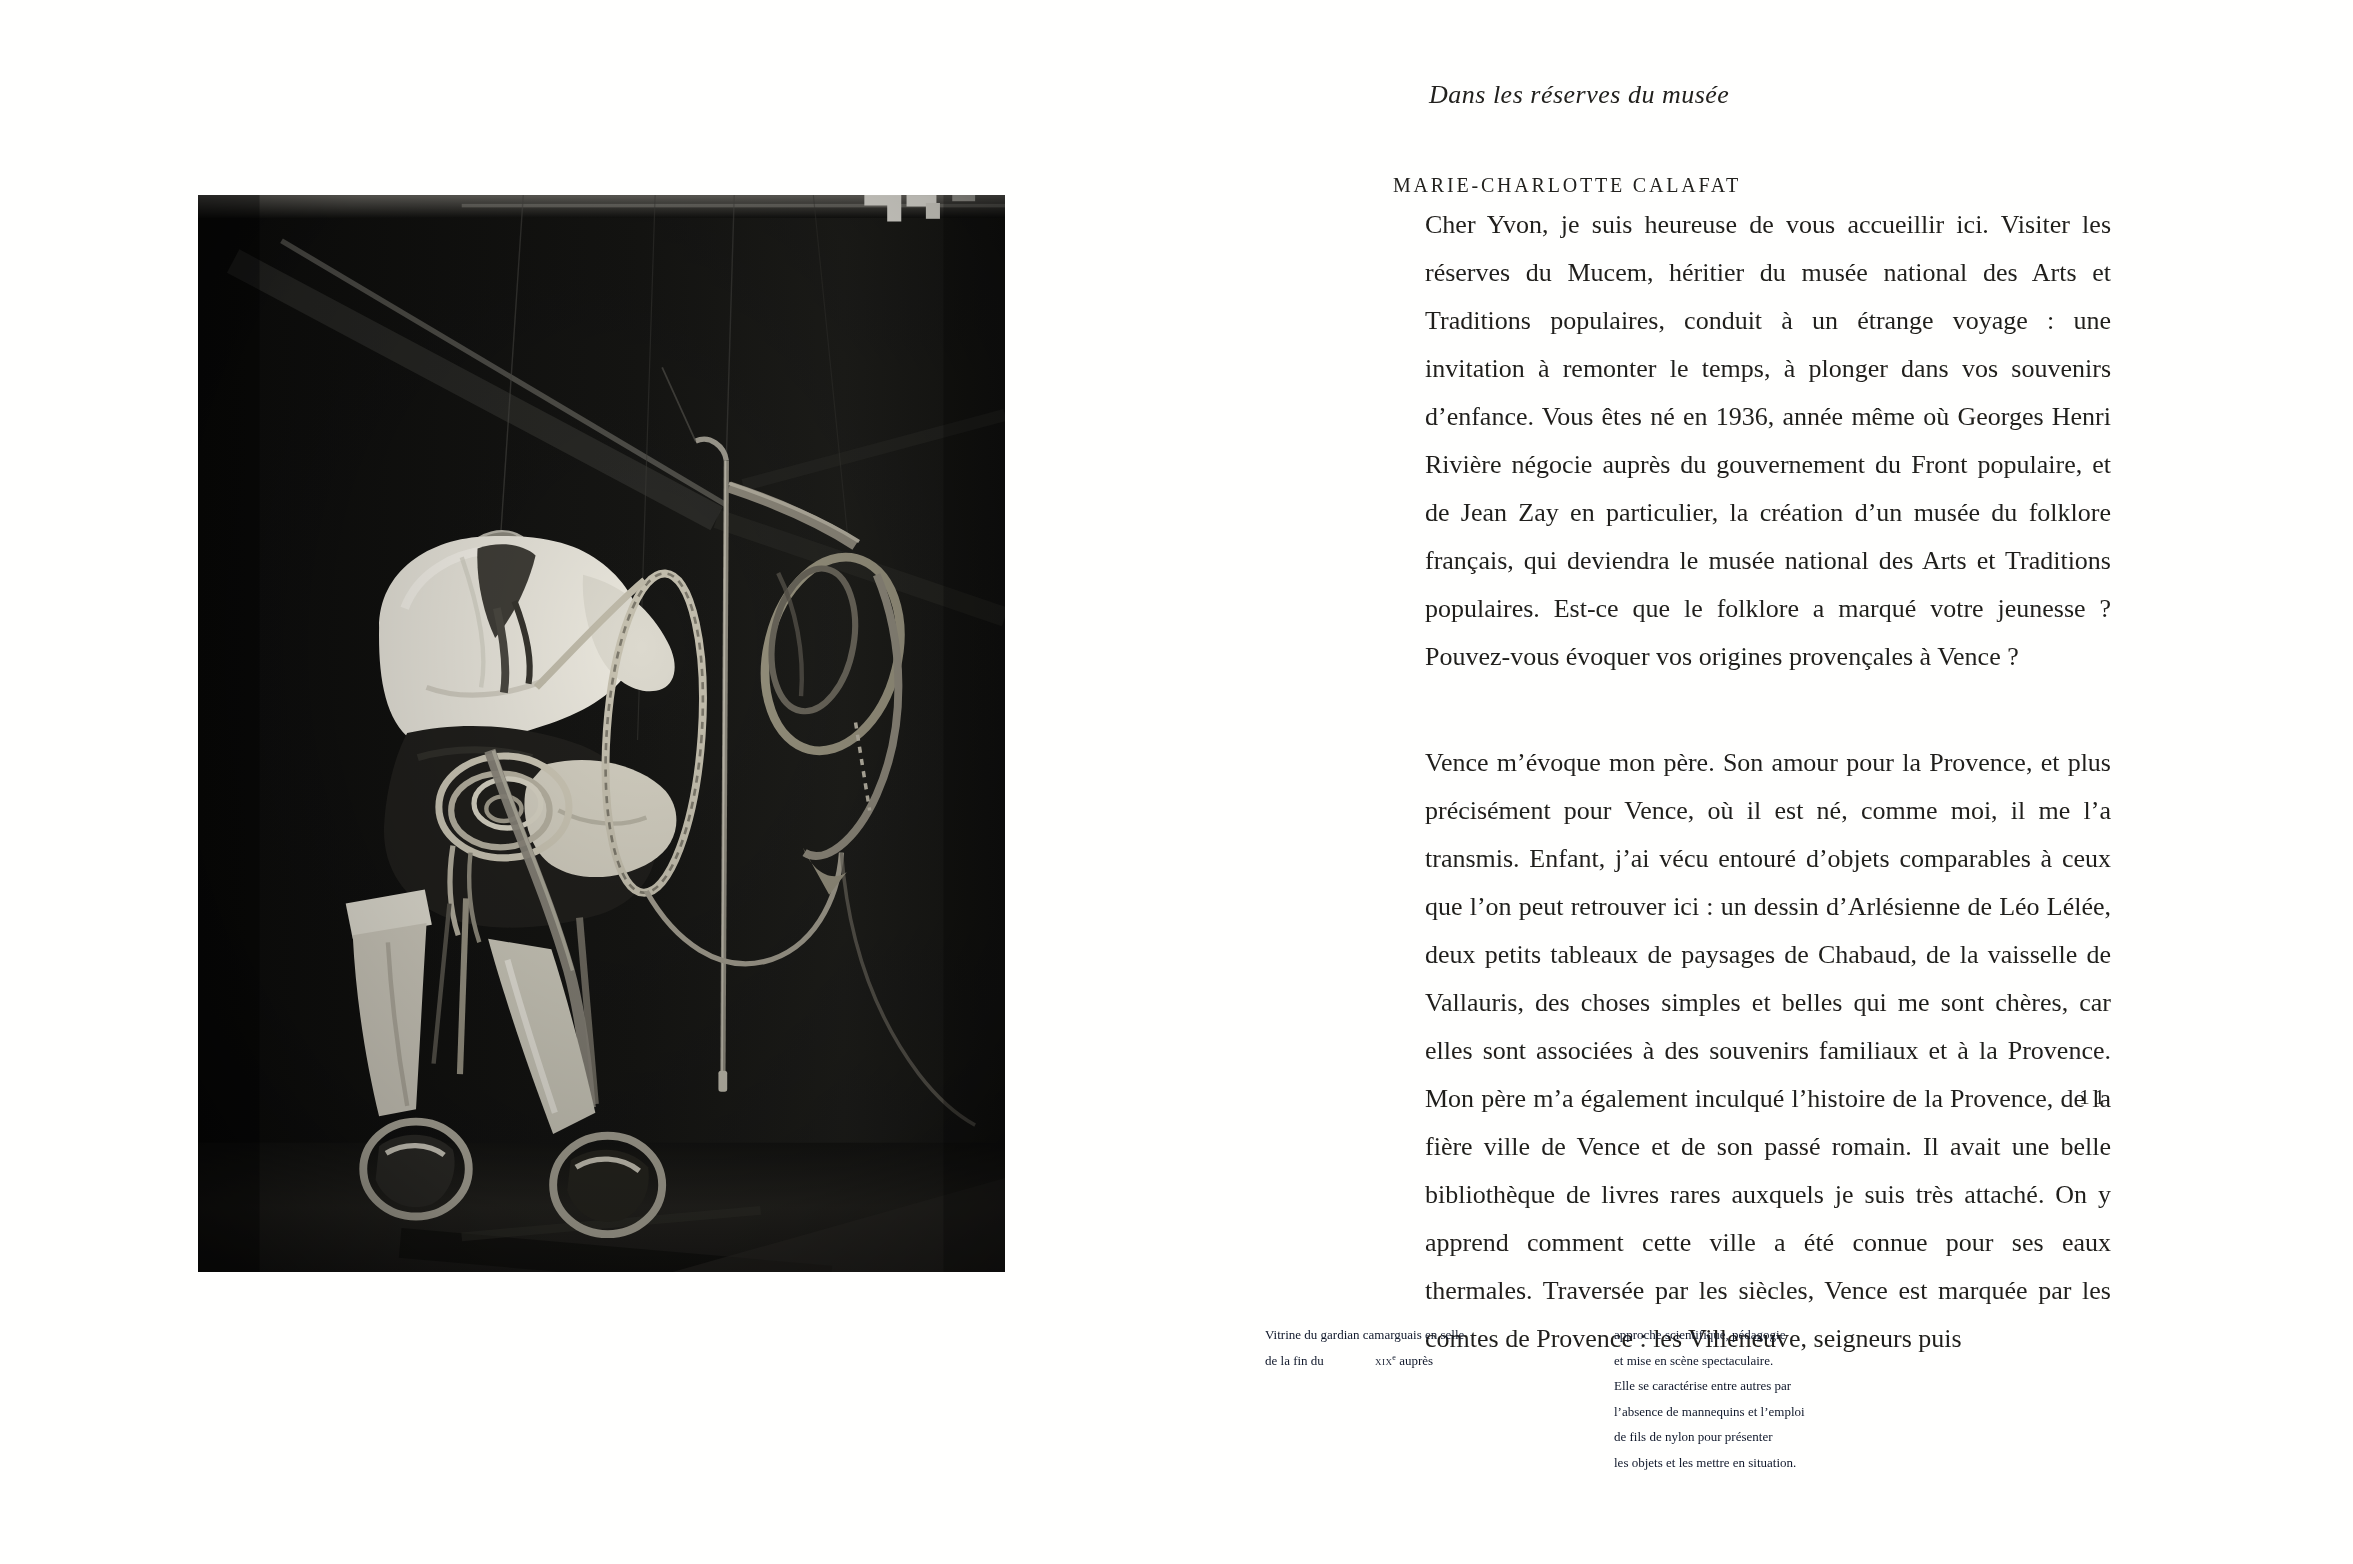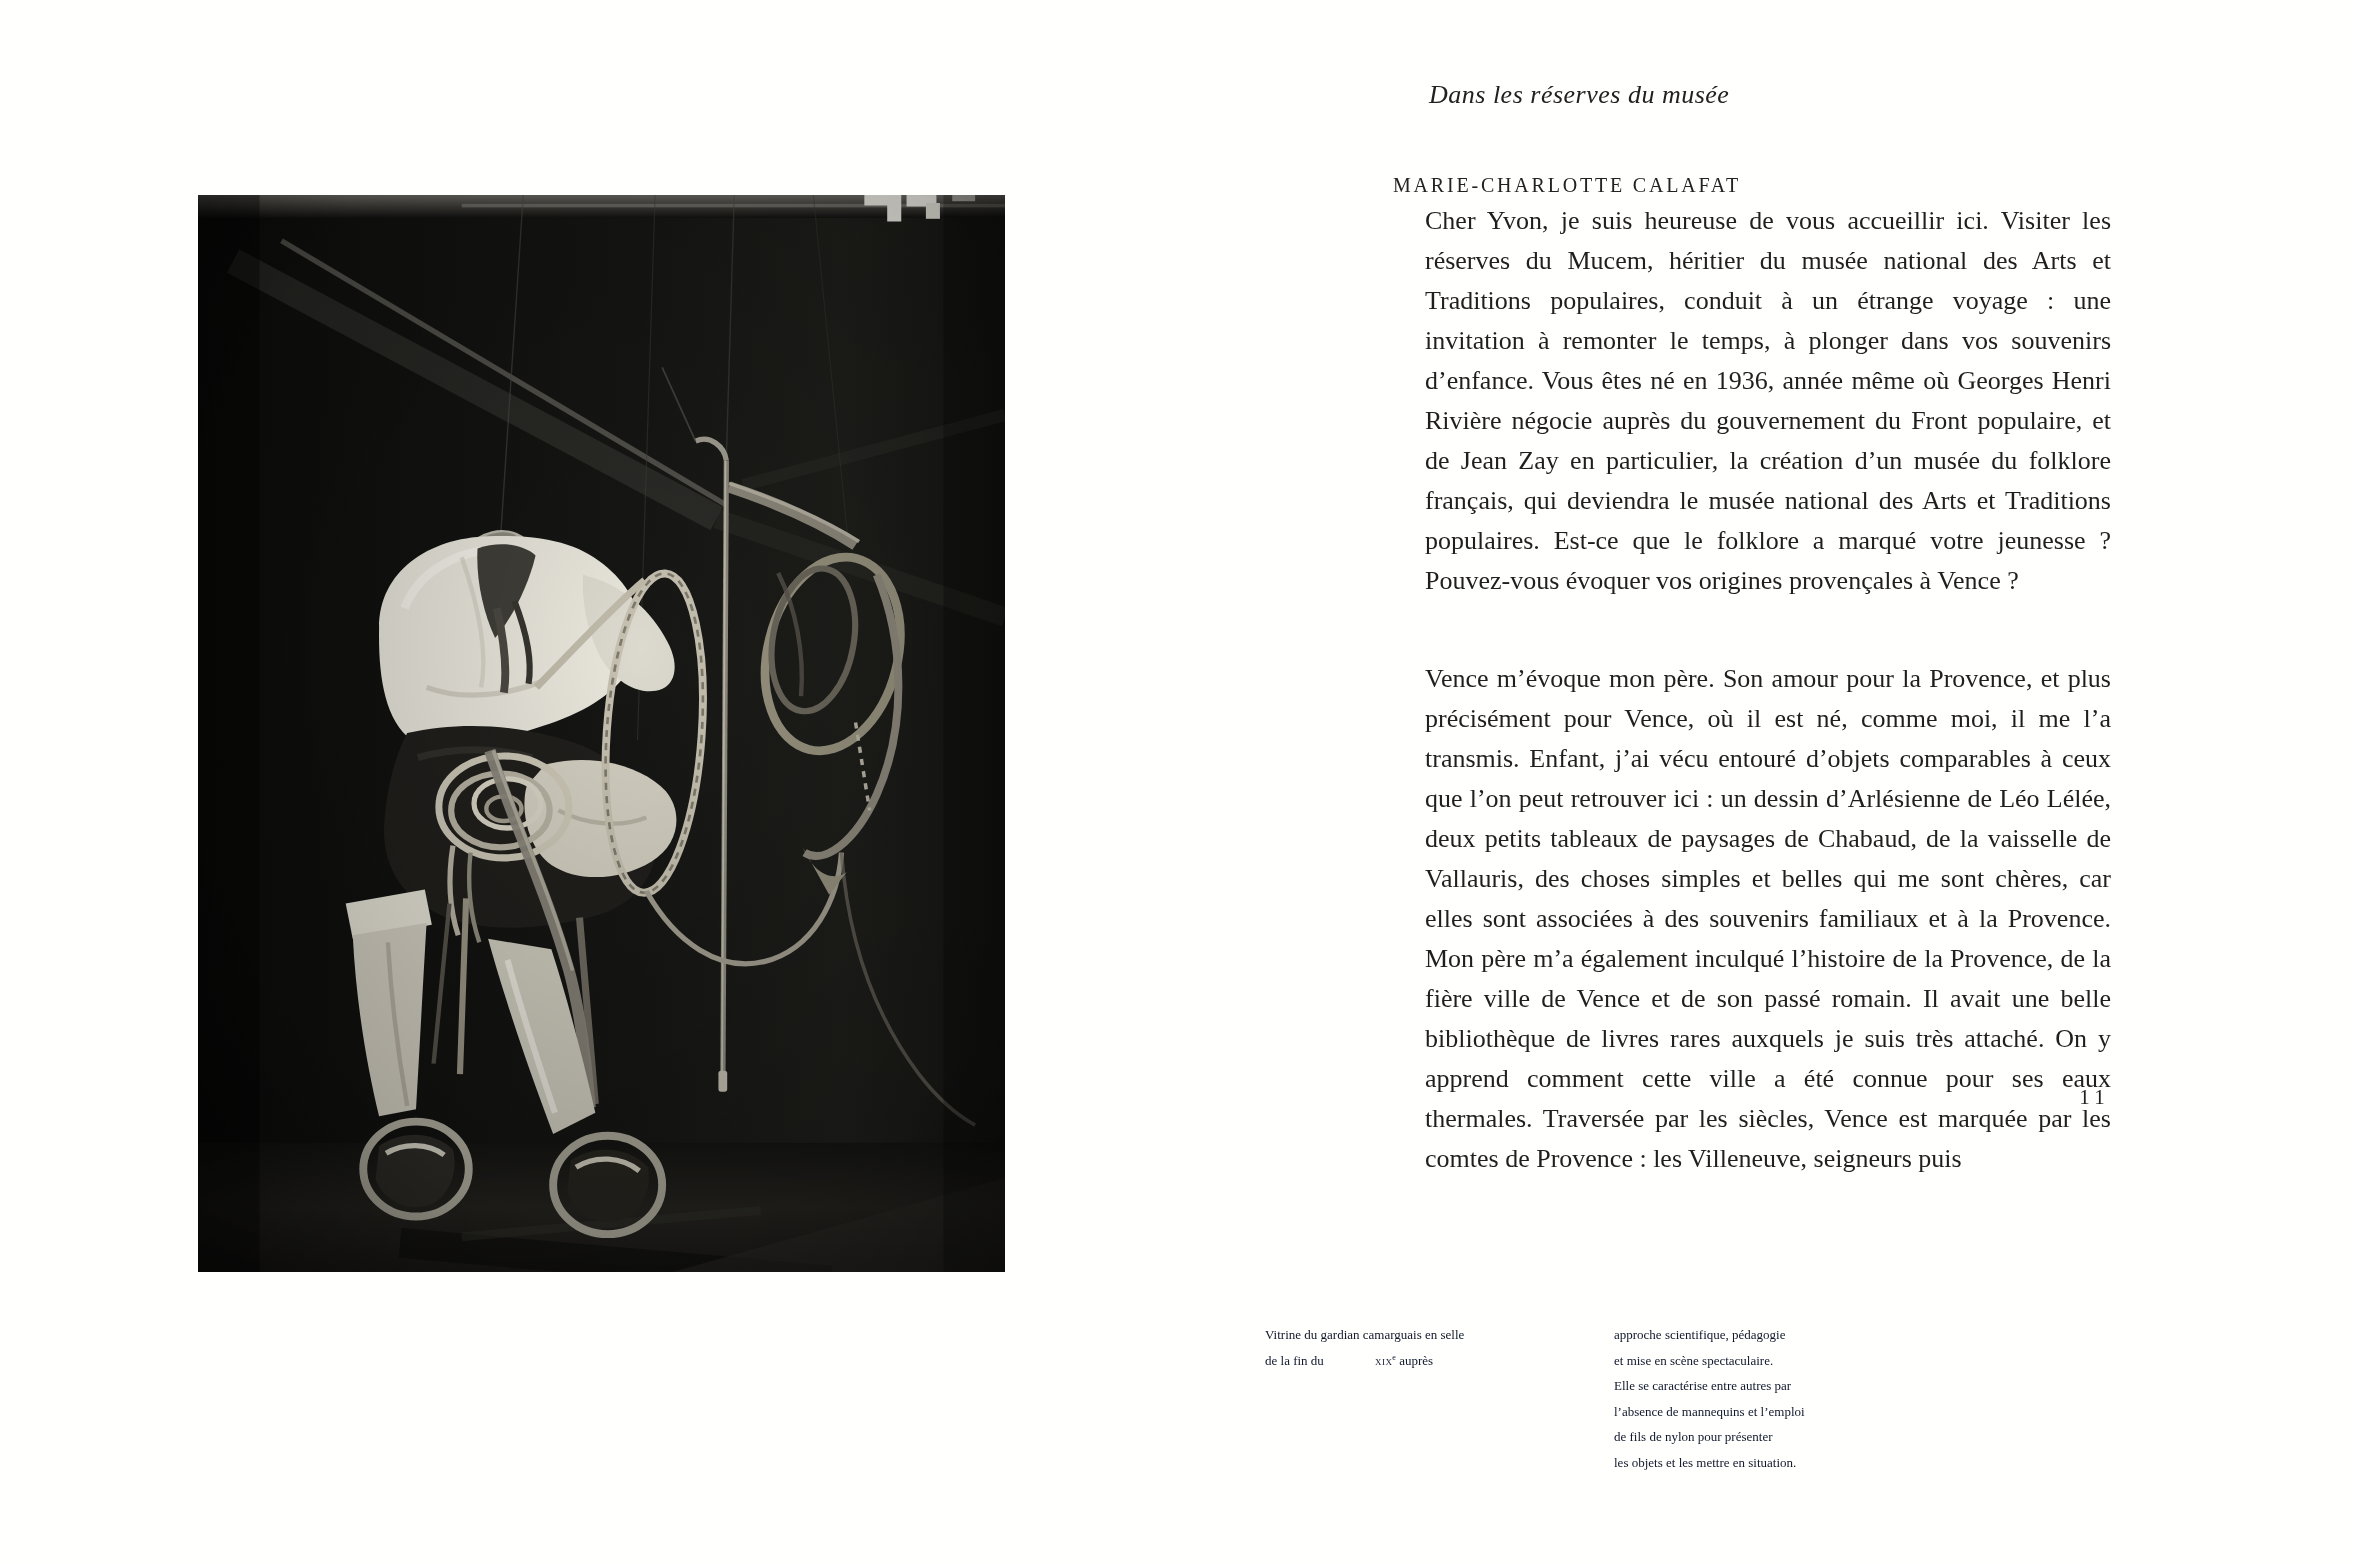--- a/index.html
+++ b/index.html
@@ -24,21 +24,21 @@
     font-style:italic;font-size:26px;letter-spacing:0.5px;color:#22211e;
     white-space:nowrap;
   }
   .dialogue{position:absolute;left:1393px;top:173px;width:717px;}
   .speaker{
     font-size:20px;letter-spacing:2.8px;line-height:24.6px;color:#23221f;
     white-space:nowrap;
   }
   .utterance{
     margin:3.5px 0 0 32px;width:686px;
-    font-size:26px;line-height:40px;text-align:justify;color:#201f1c;
+    font-size:26px;line-height:48px;text-align:justify;color:#201f1c;
   }
   .speech + .speech{margin-top:58px;}
   .folio{
     position:absolute;left:1393px;top:1085px;width:717px;text-align:right;
     font-size:21px;letter-spacing:5.3px;color:#23221f;
   }
   .caption{position:absolute;left:1265px;top:1322px;display:flex;}
   .caption p{margin:0;font-size:13px;line-height:25.5px;white-space:pre-line;color:#0f172a;}
   .cap-left{width:349px;}
   .cap-right{width:413px;}

